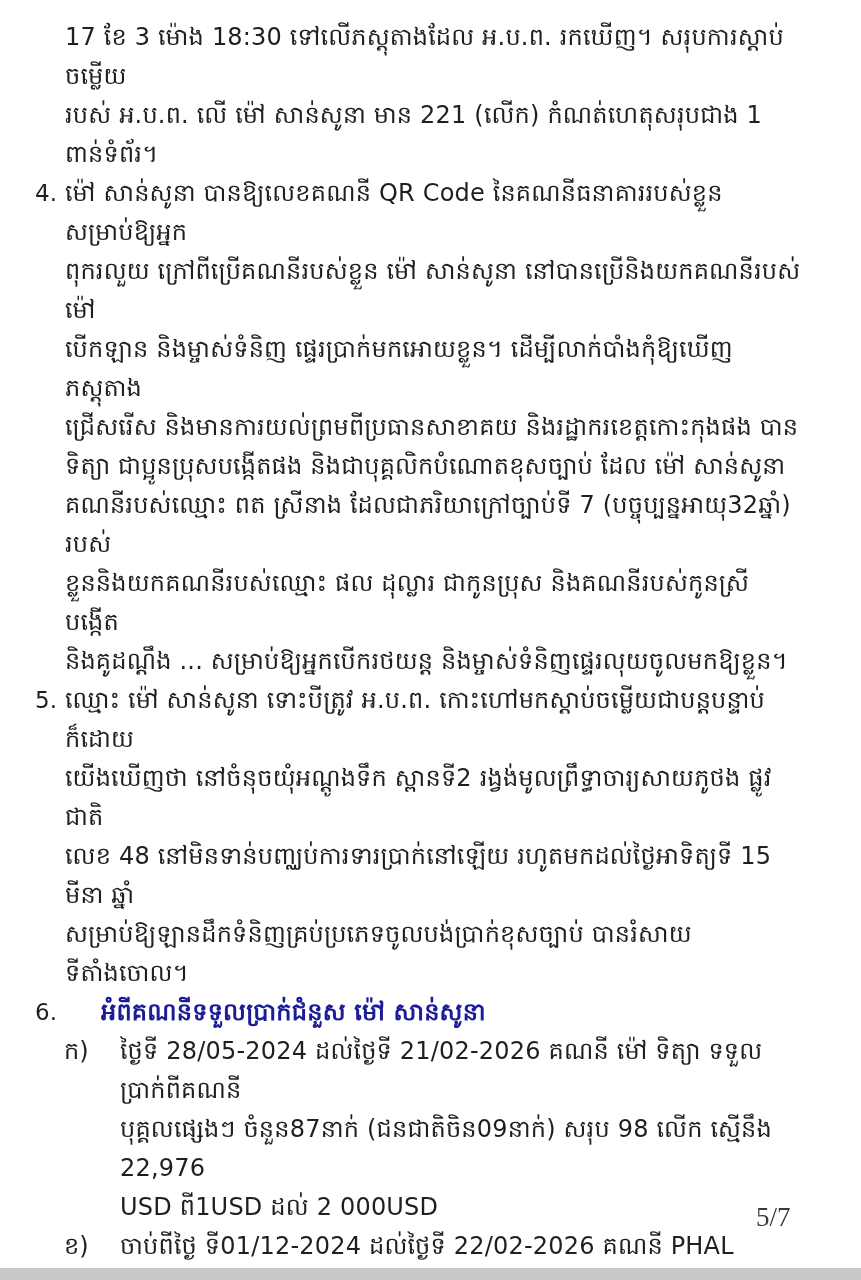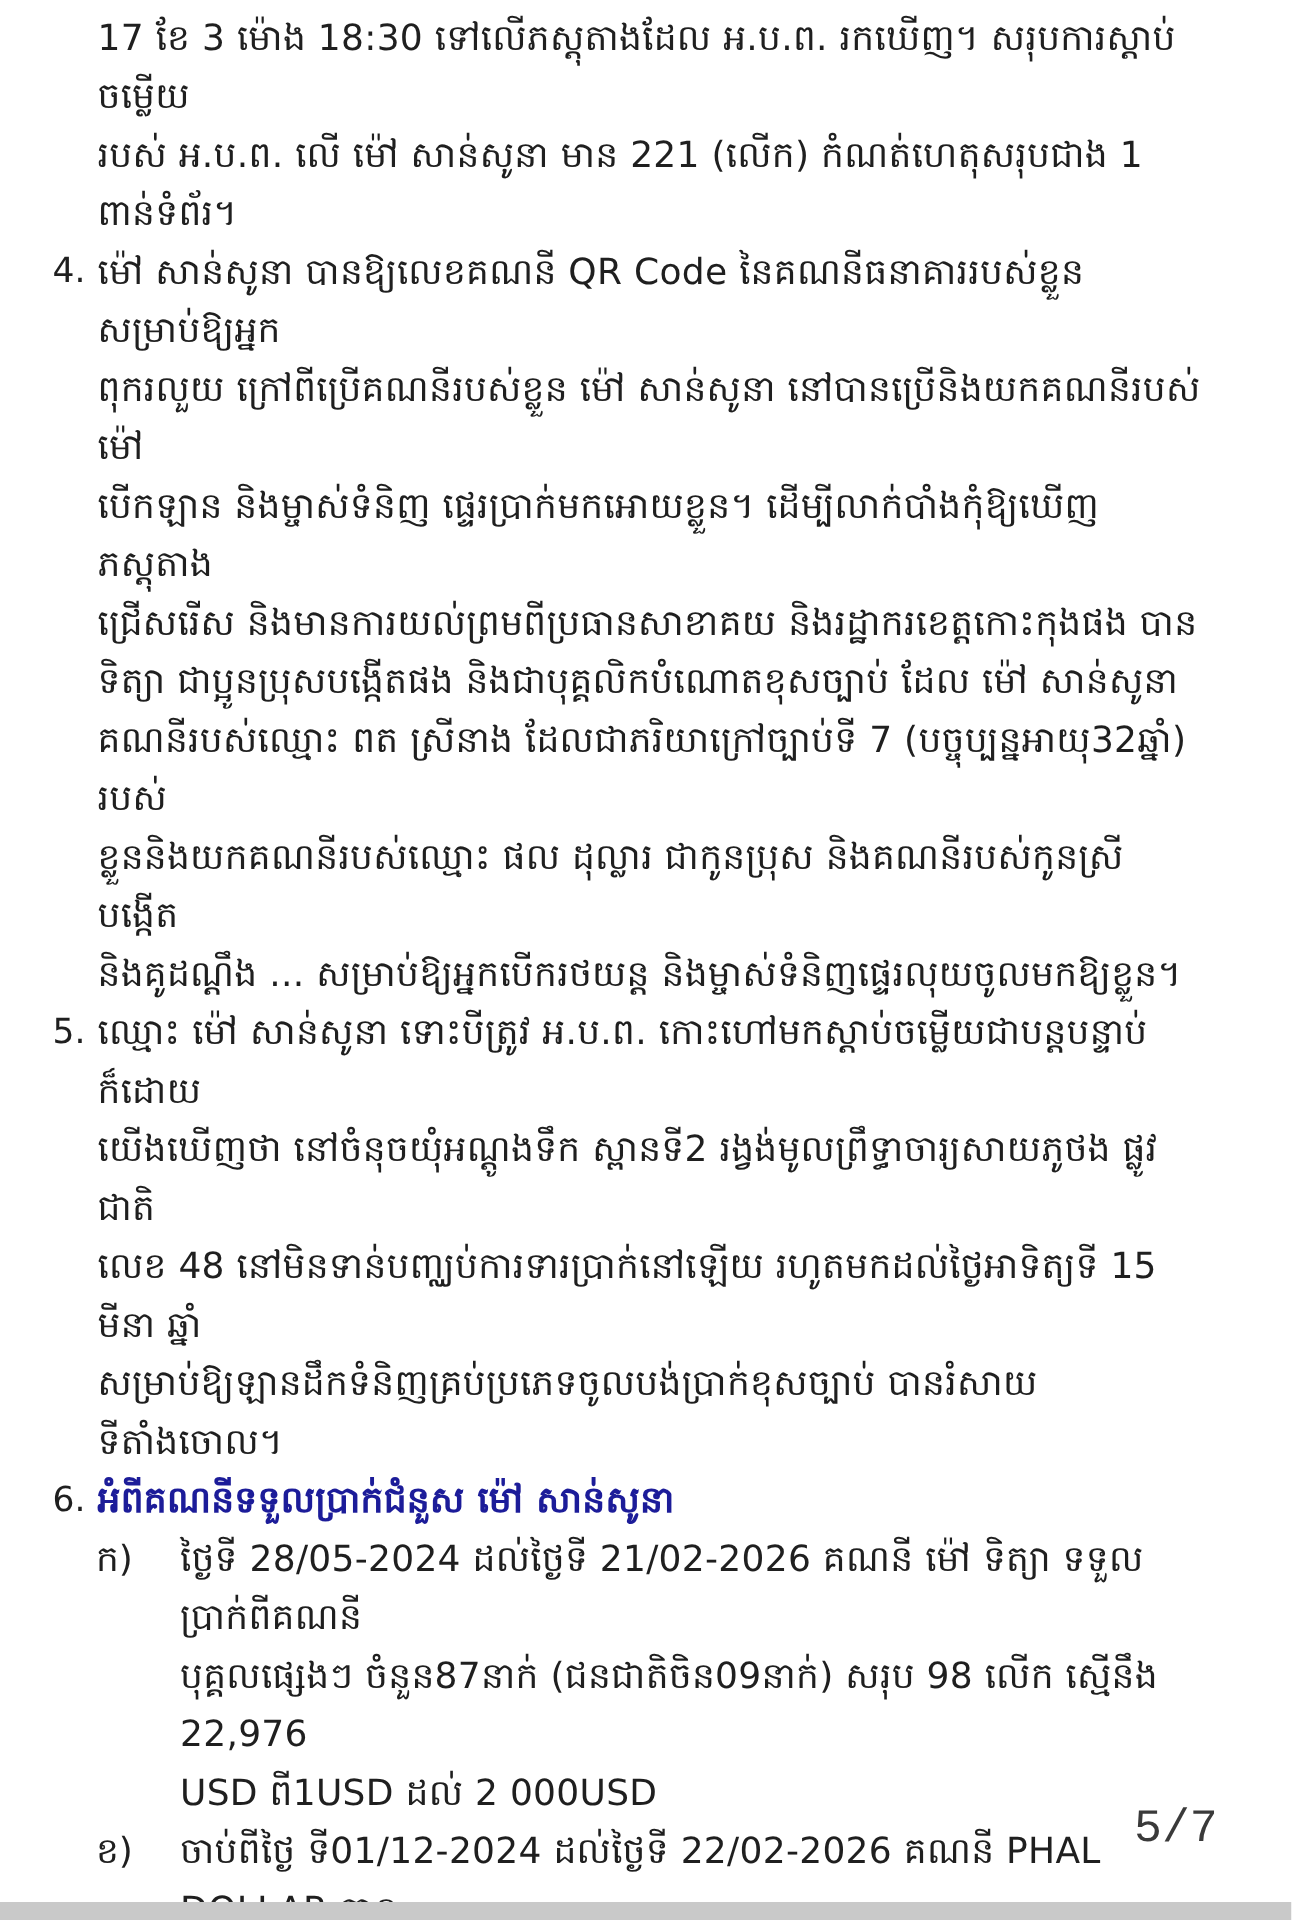--- a/index.html
+++ b/index.html
@@ -16,21 +16,21 @@
     background: var(--bg);
     font-family: "DejaVu Sans", "Liberation Sans", sans-serif;
     color: var(--text);
     overflow: hidden;
     position: relative;
   }
   .doc {
     position: relative;
     width: 829px;
     height: 1280px;
-    padding-top: 6px;
+    padding-top: 18px;
   }
   .block {
     position: relative;
     padding-left: 65px;
     padding-right: 28px;
   }
   .block.sub {
     padding-left: 120px;
   }
   .num {
@@ -50,28 +50,29 @@
   }
   .line {
     font-size: 24px;
     line-height: 39px;
     white-space: pre-wrap;
     letter-spacing: 0.2px;
   }
   .block.heading .line {
     color: var(--accent);
     font-weight: 600;
+    margin-left: 36px;
   }
   .pagenum {
     position: absolute;
     left: 756px;
     top: 1202px;
-    font-size: 31px;
+    font-size: 27px;
     color: var(--pagenum);
-    font-family: Liberation Mono, monospace;
+    font-family: Liberation Serif, serif;
   }
   .bottom-edge {
     position: absolute;
     left: 0;
     bottom: 0;
     width: 861px;
     height: 12px;
     background: #c9c9c9;
   }
 </style>

